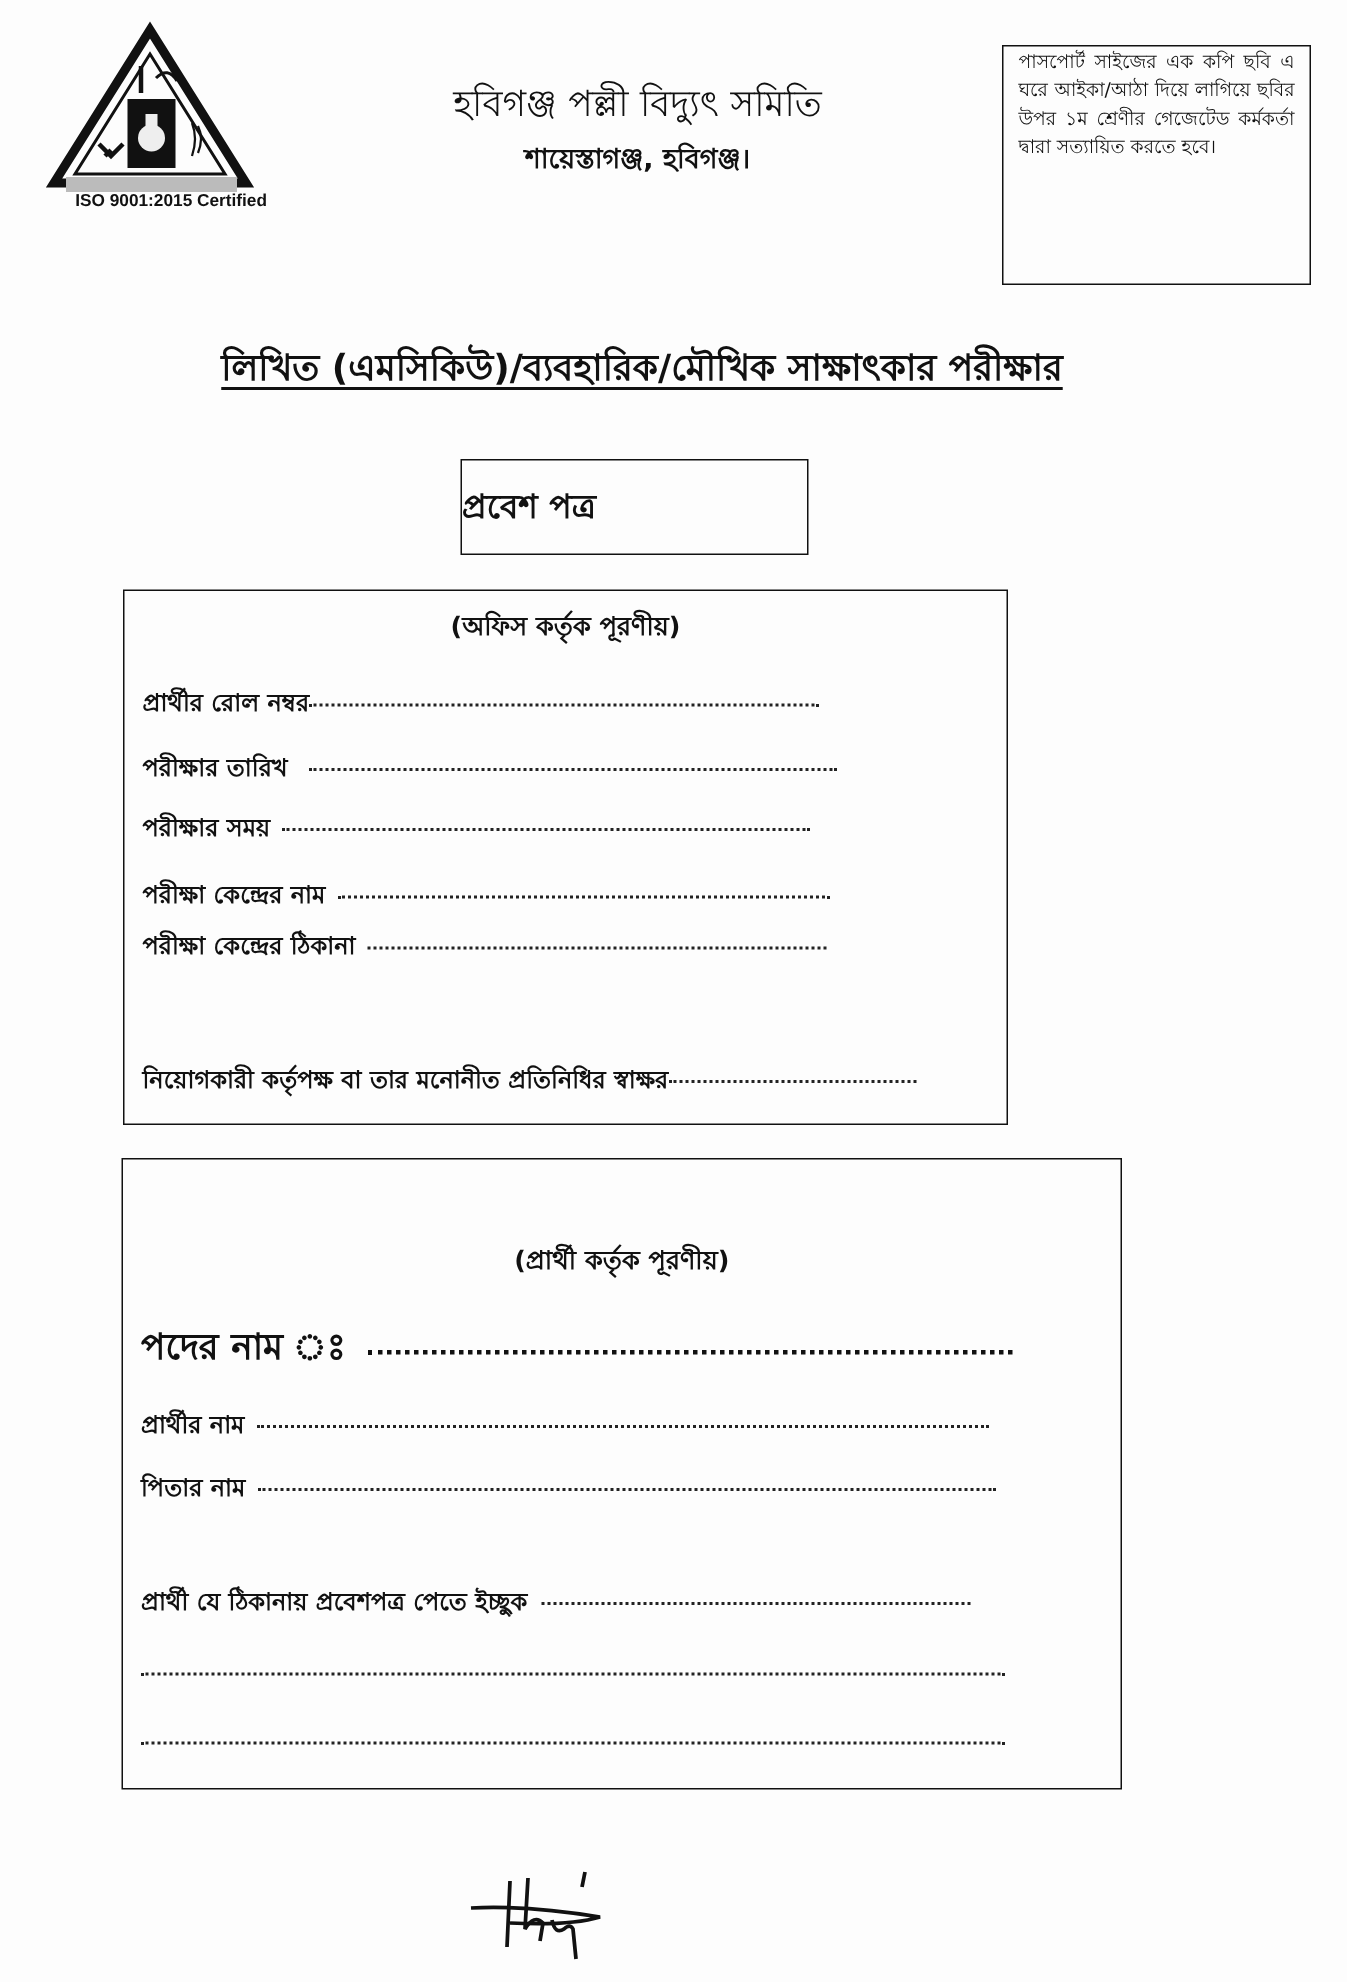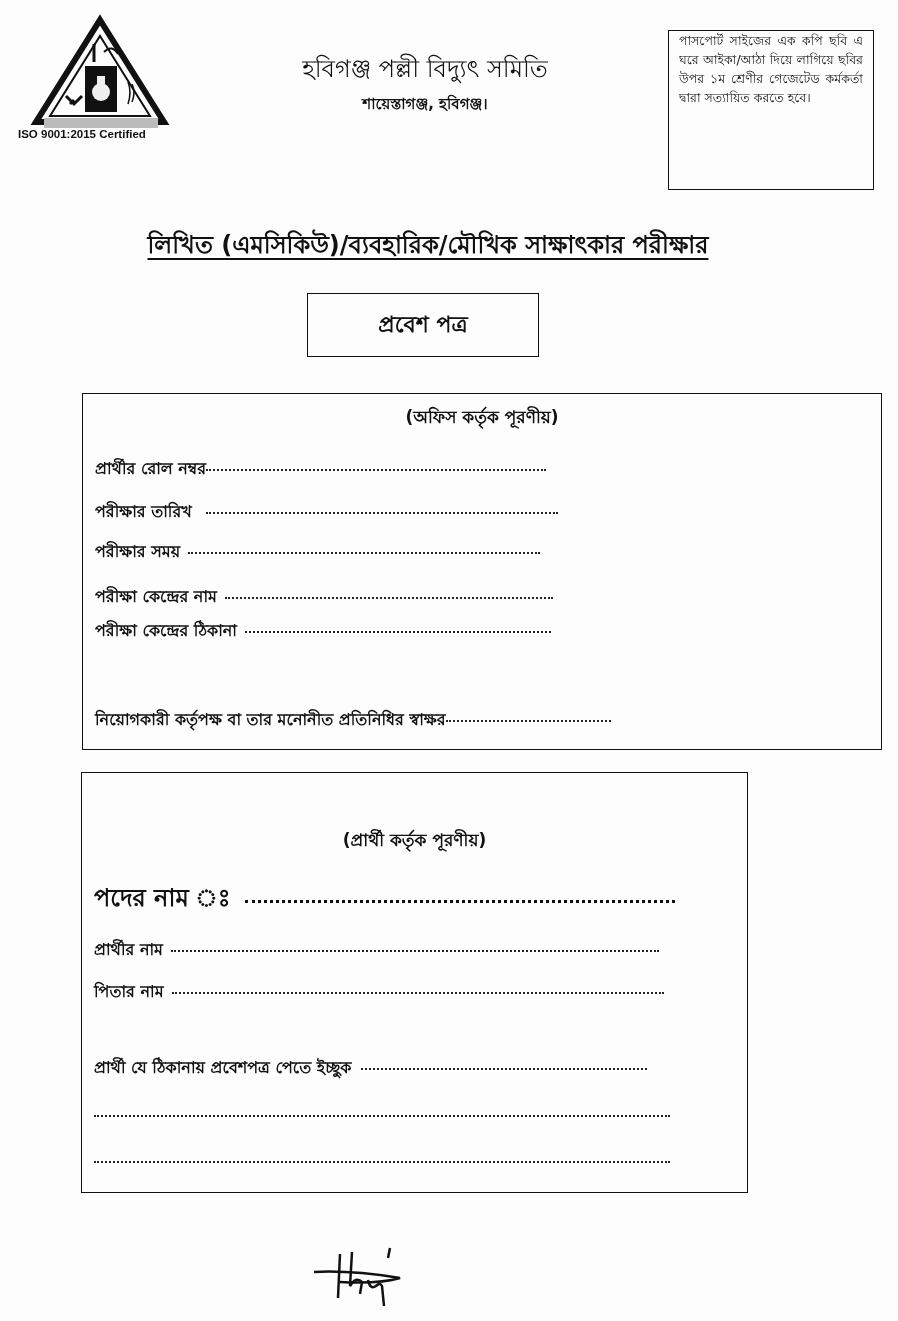--- a/index.html
+++ b/index.html
@@ -5,33 +5,33 @@
   html, body { margin: 0; padding: 0; }
   body {
     width: 898px; height: 1321px; position: relative; overflow: hidden;
     background: #fdfdfd; color: #111;
     font-family: "DejaVu Sans", sans-serif;
   }
   .abs { position: absolute; }
 
   
   .logo { left: 30px; top: 14px; width: 140px; height: 132px; }
-  .logo-caption { left: 18px; top: 128px; width: 160px; font-size: 11.5px; font-weight: bold; text-align: left; font-family: "Liberation Sans", sans-serif; }
+  .logo-caption { left: 18px; top: 128px; width: 160px; font-size: 11.5px; font-weight: bold; text-align: right; font-family: "Liberation Sans", sans-serif; }
 
   .org-name { left: 270px; top: 50px; width: 310px; text-align: center; font-size: 24px; font-weight: normal; }
 
   .photo-box { left: 668px; top: 30px; width: 206px; height: 160px; border: 1.5px solid #111; box-sizing: border-box; padding: 0 10px; }
   .photo-box p { margin: 0; font-size: 12.5px; line-height: 19px; text-align: justify; text-align-last: left; }
 
   .exam-title { left: 118px; top: 226px; width: 620px; text-align: center; font-size: 24px; font-weight: bold; text-decoration: underline; text-underline-offset: 5px; }
 
-  .admit-box { left: 307px; top: 293px; width: 232px; height: 64px; border: 1.5px solid #111; box-sizing: border-box; display: flex; align-items: center; justify-content: center; font-size: 22px; font-weight: bold; }
+  .admit-box { left: 307px; top: 306px; width: 232px; height: 64px; border: 1.5px solid #111; box-sizing: border-box; display: flex; align-items: center; font-size: 22px; font-weight: bold; }
 
   .box { border: 1.8px solid #111; box-sizing: border-box; }
-  .office-box { left: 82px; top: 393px; width: 800px; height: 357px; }
+  .office-box { left: 82px; top: 393px; width: 590px; height: 357px; }
   .cand-box { left: 81px; top: 772px; width: 667px; height: 421px; }
 
   .section-head { position: absolute; left: 0; right: 0; text-align: center; font-size: 17px; font-weight: bold; }
 
   .field { position: absolute; display: flex; align-items: baseline; font-size: 16px; font-weight: bold; white-space: nowrap; }
   .field .label { flex: none; }
   .field .dots { flex: none; overflow: hidden; border-bottom: 2px dotted #222; height: 0; margin-left: 4px; transform: translateY(-3px); }
   .field.big { font-size: 24px; }
   .field.big .dots { border-bottom: 3.5px dotted #111; }
 
@@ -52,21 +52,21 @@
     <line x1="64" y1="30" x2="64" y2="48" stroke="#111" stroke-width="3"></line>
     <path d="M74 38 q8 -8 14 2" fill="none" stroke="#111" stroke-width="2"></path>
     <path d="M36 82 l8 8 l8 -8 M40 90 l4 -4" fill="none" stroke="#111" stroke-width="3"></path>
     <path d="M98 68 q4 10 0 22 M102 70 q4 8 0 18" fill="none" stroke="#111" stroke-width="1.5"></path>
     <rect x="14" y="104" width="114" height="10" fill="#bbb"></rect>
   </svg>
 </div>
 <div class="abs logo-caption">ISO 9001:2015 Certified</div>
 
 <div class="abs org-name">হবিগঞ্জ পল্লী বিদ্যুৎ সমিতি</div>
-<div class="abs org-address" style="left:270px;top:92px;width:310px;text-align:center;font-size:15px;font-weight:bold;">শায়েস্তাগঞ্জ, হবিগঞ্জ।</div>
+<div class="abs org-address" style="left:270px;top:92px;width:310px;text-align:center;font-size:18px;font-weight:bold;">শায়েস্তাগঞ্জ, হবিগঞ্জ।</div>
 
 <div class="abs photo-box">
   <p>পাসপোর্ট সাইজের এক কপি ছবি এ ঘরে আইকা/আঠা দিয়ে লাগিয়ে ছবির উপর ১ম শ্রেণীর গেজেটেড কর্মকর্তা দ্বারা সত্যায়িত করতে হবে।</p>
 </div>
 
 <div class="abs exam-title">লিখিত (এমসিকিউ)/ব্যবহারিক/মৌখিক সাক্ষাৎকার পরীক্ষার</div>
 
 <div class="abs admit-box">
   <span>প্রবেশ পত্র</span>
 </div>

